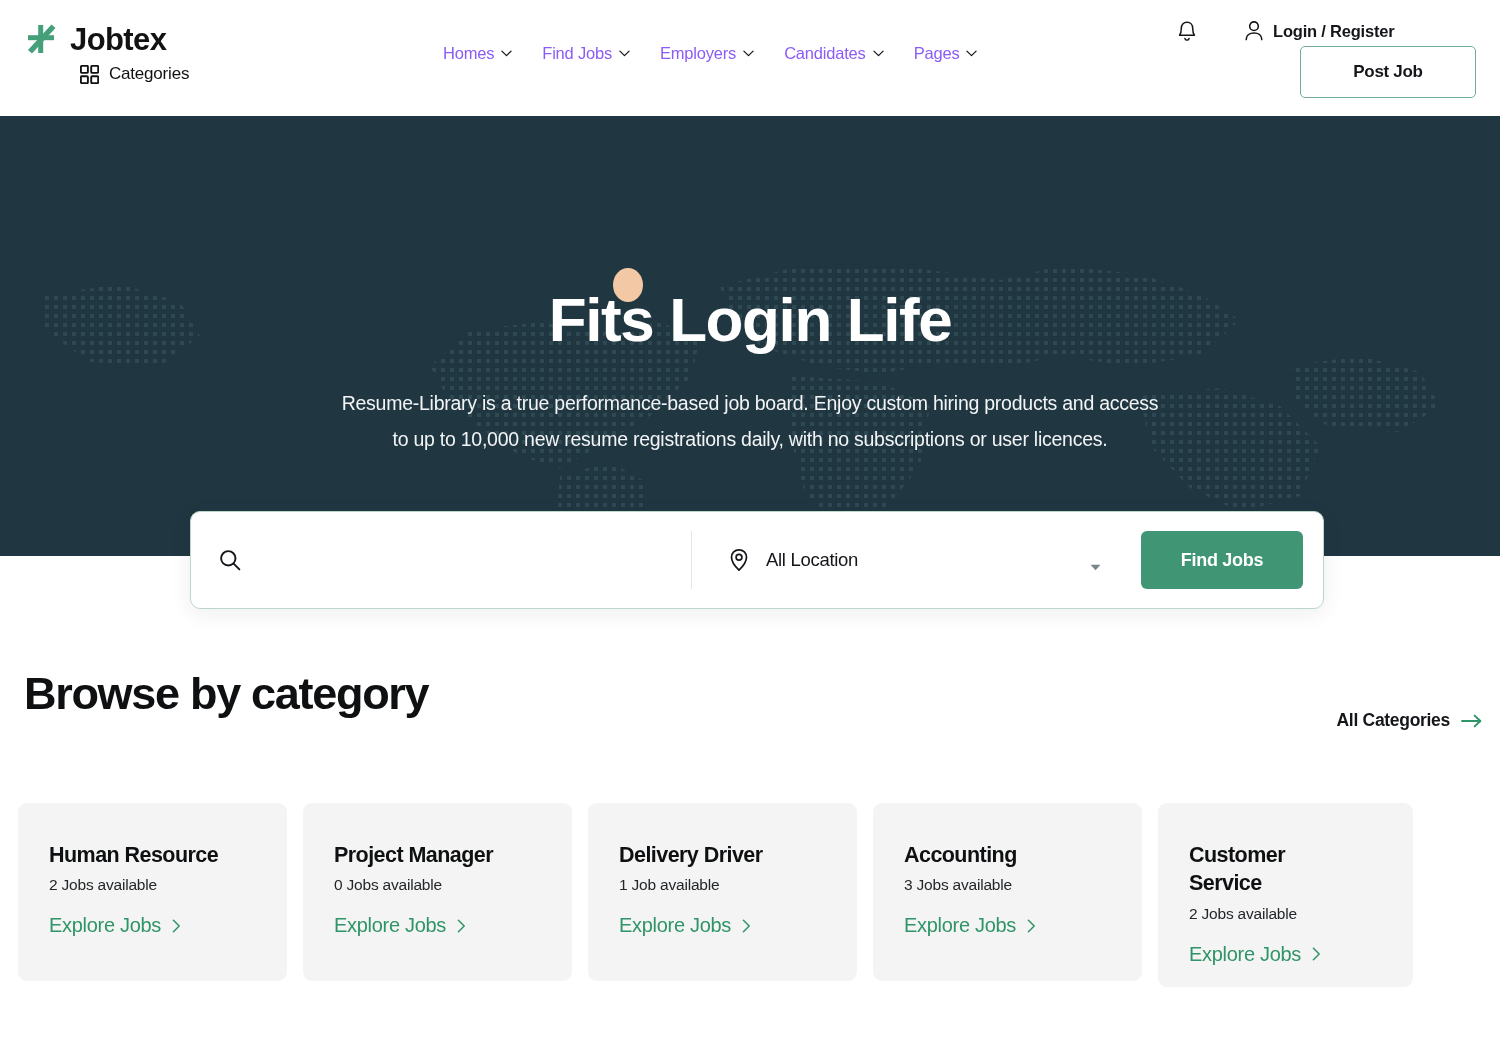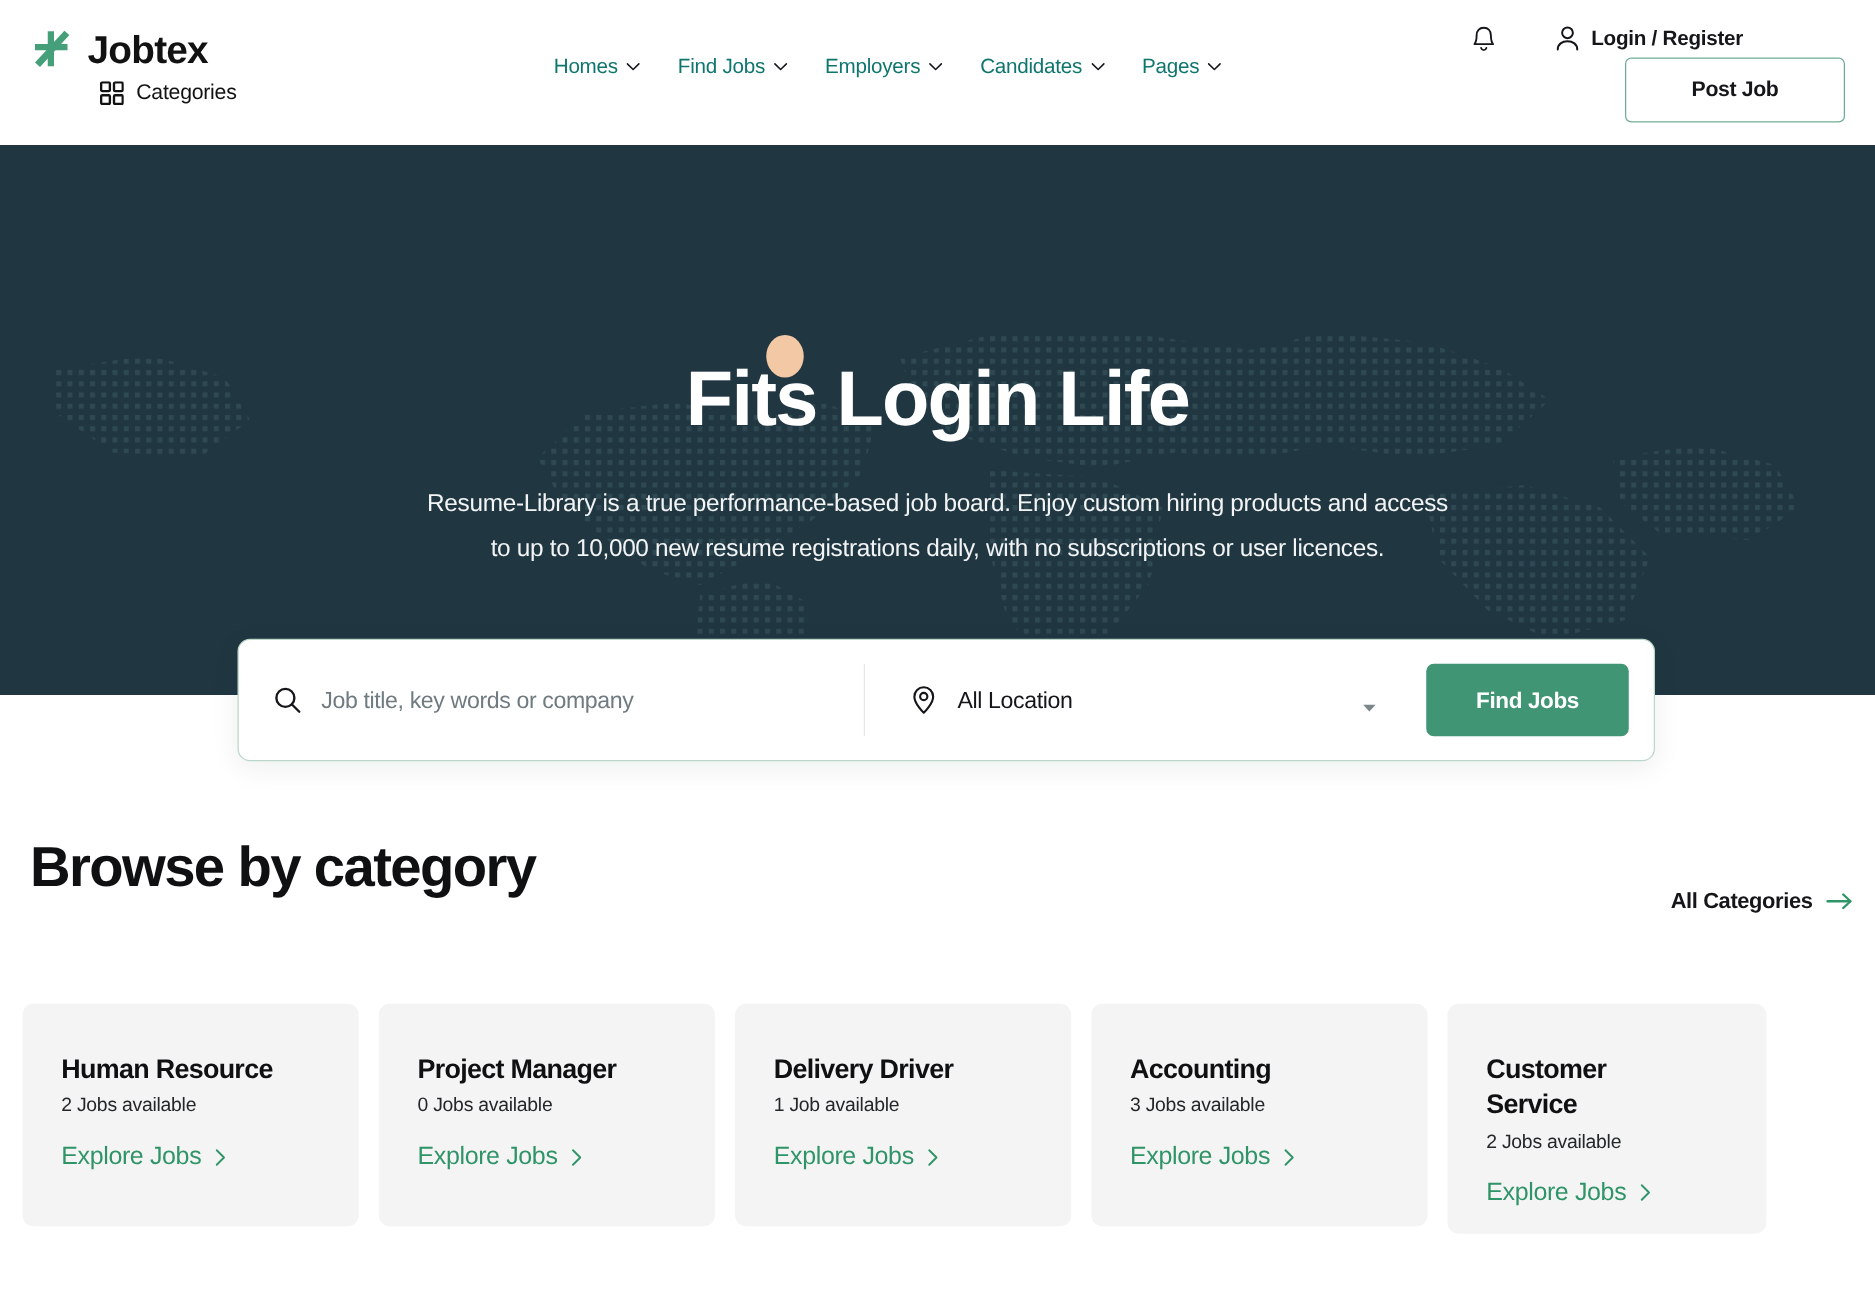--- a/index.html
+++ b/index.html
@@ -63,21 +63,21 @@
     top: 44px;
     display: flex;
     align-items: center;
     gap: 30px;
   }
   .nav-item {
     display: flex;
     align-items: center;
     gap: 7px;
     font-size: 16.5px;
-    color: #0f766e;
+    color: #8b5cf6;
     letter-spacing: -0.2px;
     cursor: pointer;
     white-space: nowrap;
   }
   .chev-down { width: 11px; height: 7px; display: block; }
 
   .header-right {
     position: absolute;
     right: 24px;
     top: 14px;
@@ -468,21 +468,20 @@
 
 <div class="search-wrap">
   <div class="search-bar">
     <div class="field-keyword">
       <span>
         <svg class="search-icon" viewBox="0 0 22 22">
           <circle cx="9.3" cy="9.3" r="7.2" fill="none" stroke="#14161a" stroke-width="1.9"></circle>
           <path d="M14.6 14.6 L20.4 20.4" stroke="#14161a" stroke-width="1.9" stroke-linecap="round"></path>
         </svg>
       </span>
-      <input class="kw-input" type="text" value="" placeholder="Job title, key words or company" style="">
     </div>
 
     <div class="divider"></div>
 
     <div class="field-location">
       <span>
         <svg class="pin-icon" viewBox="0 0 22 24">
           <path d="M11 1.8 C6.8 1.8 3.5 5.1 3.5 9.3 C3.5 15.0 11 22.2 11 22.2 C11 22.2 18.5 15.0 18.5 9.3 C18.5 5.1 15.2 1.8 11 1.8 Z" fill="none" stroke="#14161a" stroke-width="1.7" stroke-linejoin="round"></path>
           <circle cx="11" cy="9.2" r="2.9" fill="none" stroke="#14161a" stroke-width="1.7"></circle>
         </svg>

